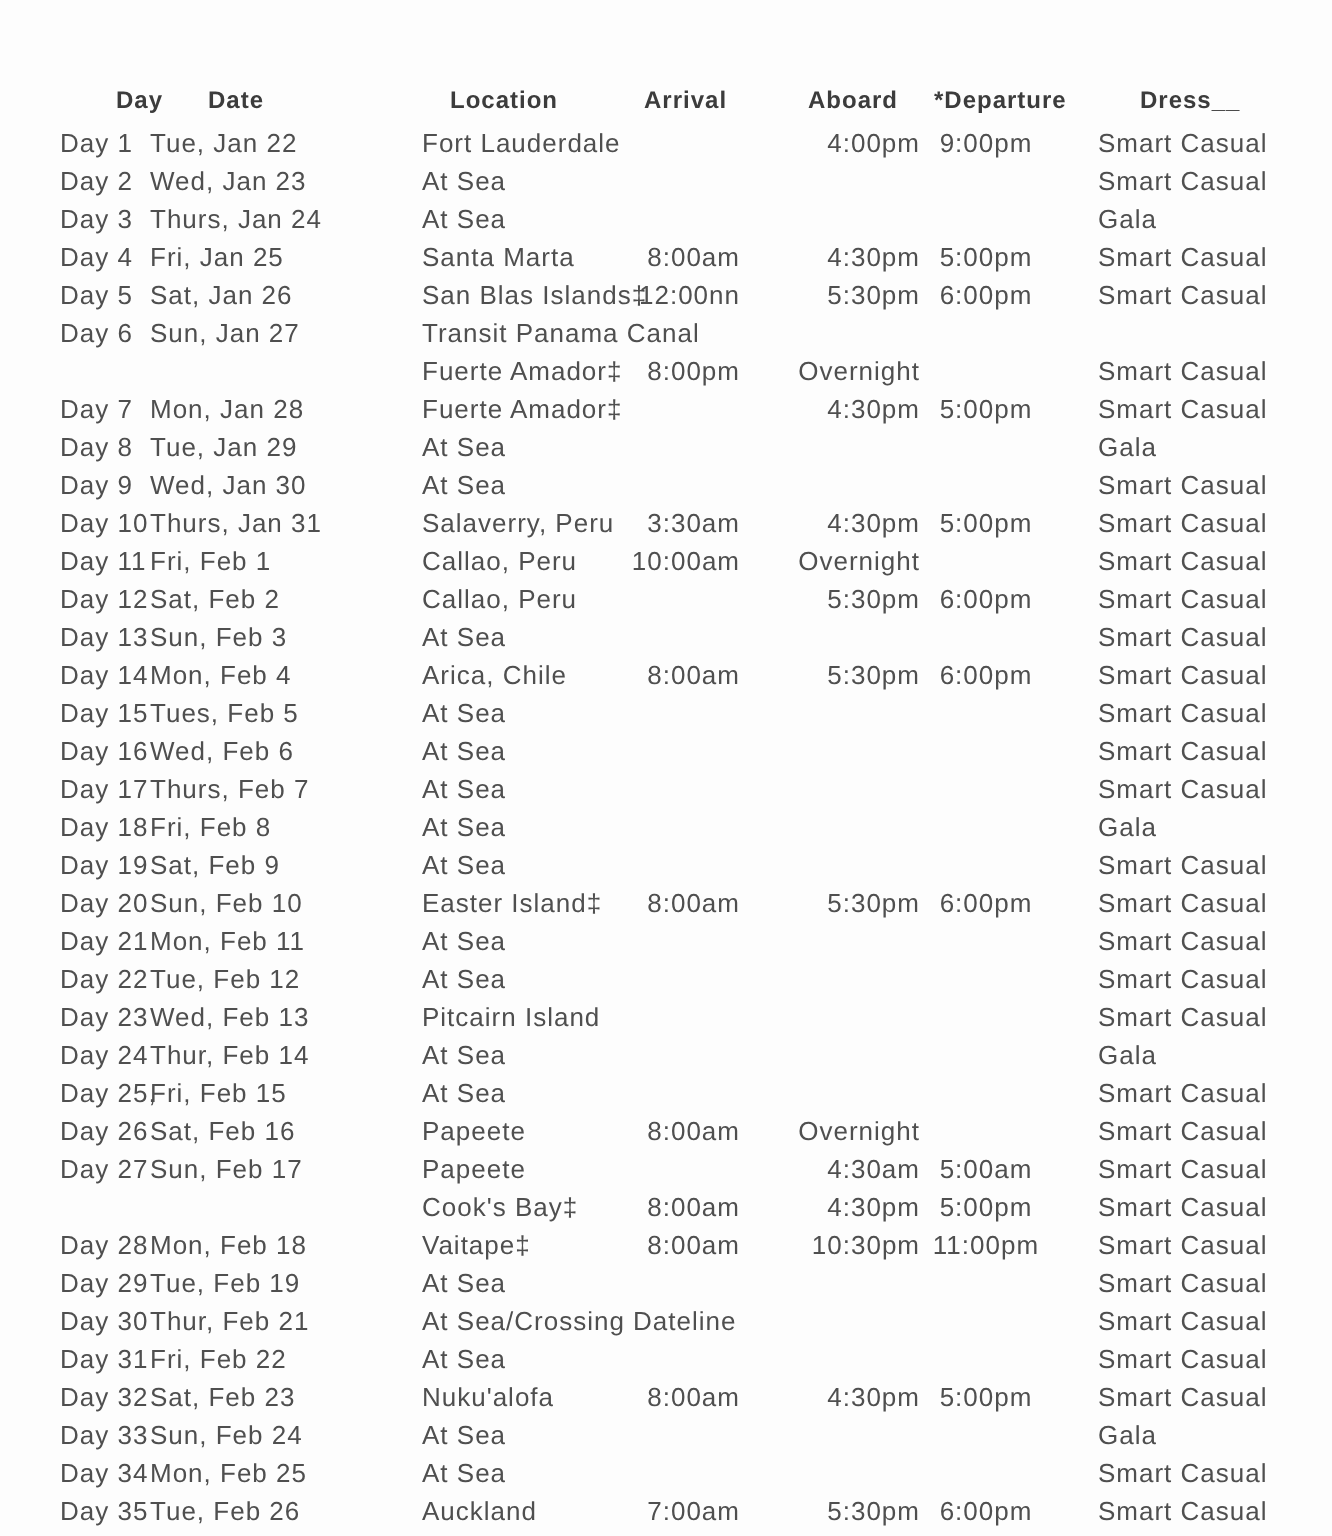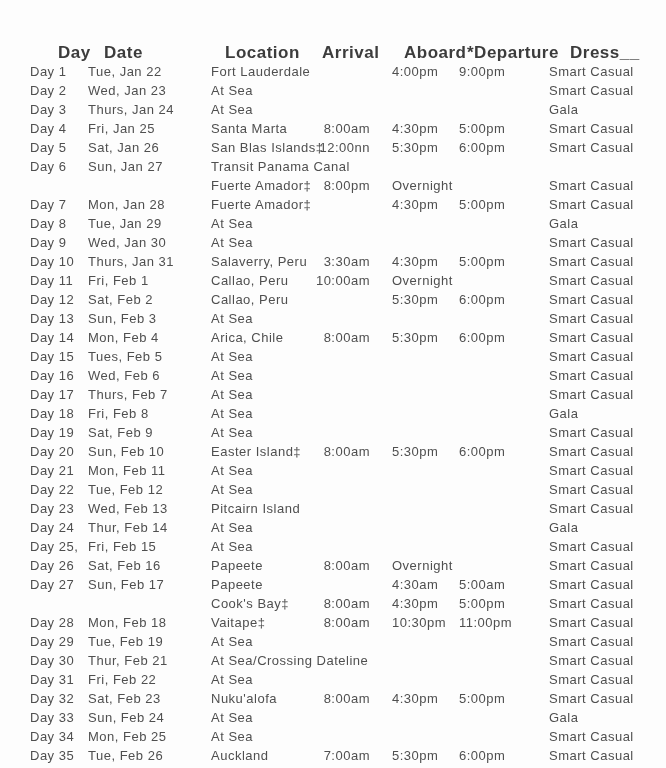--- a/index.html
+++ b/index.html
@@ -24,21 +24,21 @@
     font-weight: 700;
     color: #3c3c3c;
     letter-spacing: 0.4px;
   }
   .table-header {
     position: absolute;
     top: 43px;
     left: 0;
     width: 570px;
     height: 17px;
-    font-size: 17px;
+    font-size: 12px;
     font-weight: 700;
     color: #3c3c3c;
   }
   .table-header span {
     position: absolute;
     top: 0;
     white-space: nowrap;
   }
   .h-day        { left: 58px; }
   .h-date       { left: 104px; text-align: center; }
@@ -58,25 +58,25 @@
     height: 19px;
     font-size: 13px;
     line-height: 19px;
   }
   .c {
     position: absolute;
     top: 0;
     white-space: nowrap;
   }
   .c-day   { left: 30px; }
-  .c-date  { left: 75px; margin-left: 13px; }
+  .c-date  { left: 75px; }
   .c-loc   { left: 211px; }
   .c-arr   { right: 296px; text-align: right; }
-  .c-abd   { left: 392px; width: 68px; text-align: left; }
-  .c-dep   { left: 459px; width: 68px; }
+  .c-abd   { left: 392px; width: 68px; text-align: right; }
+  .c-dep   { left: 459px; width: 68px; text-align: center; }
   .c-drs   { left: 549px; }
 </style>
 </head>
 <body>
 
 <div class="page">
 
   <div class="table-header">
     <span class="h-day">Day</span>
     <span class="h-date">Date</span>

